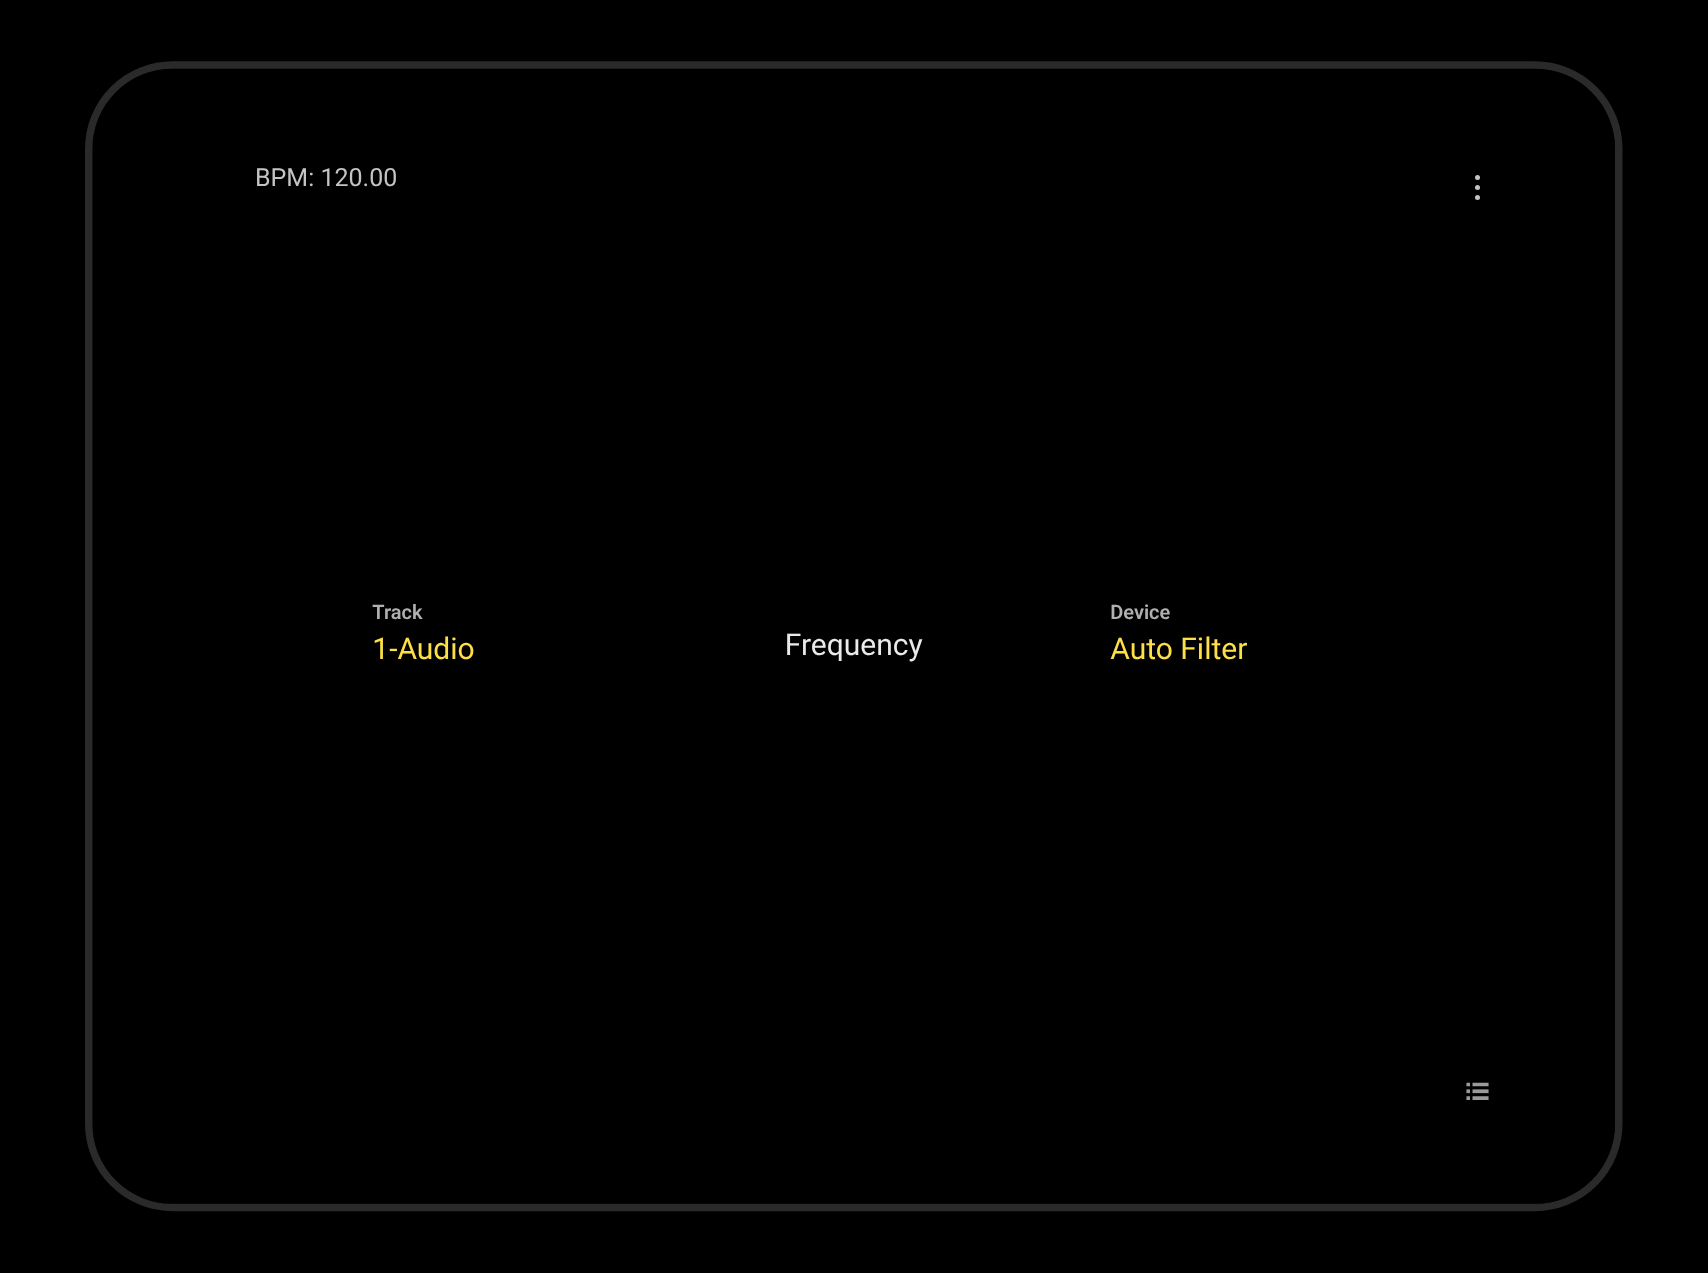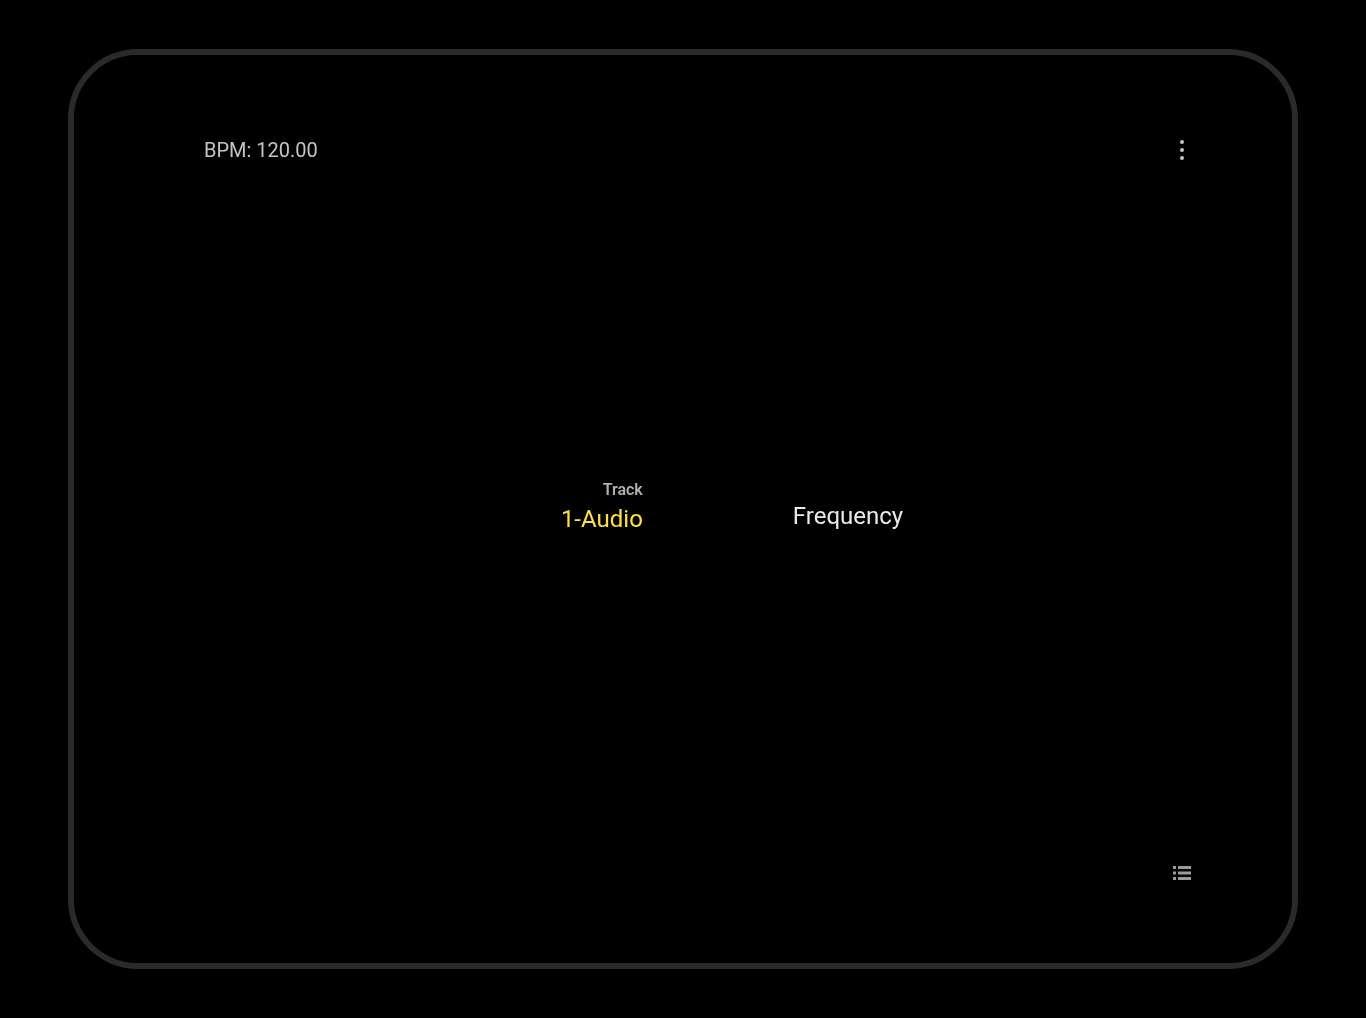--- a/index.html
+++ b/index.html
@@ -28,21 +28,20 @@
       inset: 0;
       background: #000;
     }
     .top-bar {
       position: absolute;
       top: 75px;
       left: 130px;
       right: 90px;
       display: flex;
       justify-content: space-between;
-      align-items: center;
       gap: 48px;
     }
     .bpm {
       color: #c4c4c4;
       font-size: 20px;
       font-weight: 400;
     }
     .more-btn {
       width: 40px;
       height: 40px;
@@ -67,21 +66,21 @@
       top: 50%;
       left: 50%;
       transform: translate(-50%, -55%);
       display: flex;
       align-items: center;
       justify-content: center;
       gap: 150px;
       width: 100%;
     }
     .info-block {
-      text-align: right;
+      text-align: left;
       min-width: 180px;
     }
     .info-label {
       color: #b0b0b0;
       font-size: 16px;
       font-weight: 600;
       margin-bottom: 6px;
     }
     .info-value {
       color: #fde047;
@@ -152,20 +151,24 @@
 
       <div class="info-block">
         <div class="info-label">Track</div>
         <div class="info-value">1-Audio</div>
       </div>
 
       <div class="knob-block">
         <div class="knob-label">Frequency</div>
       </div>
 
+      <div class="info-block">
+        <div class="info-label">Device</div>
+        <div class="info-value">Auto Filter</div>
+      </div>
 
     </div>
 
     <div class="list-btn">
       <svg width="18" height="14" viewBox="0 0 18 14">
         <rect x="0" y="0" width="3" height="3" fill="#9a9a9a"></rect>
         <rect x="5" y="0" width="13" height="3" fill="#9a9a9a"></rect>
         <rect x="0" y="5.5" width="3" height="3" fill="#9a9a9a"></rect>
         <rect x="5" y="5.5" width="13" height="3" fill="#9a9a9a"></rect>
         <rect x="0" y="11" width="3" height="3" fill="#9a9a9a"></rect>

